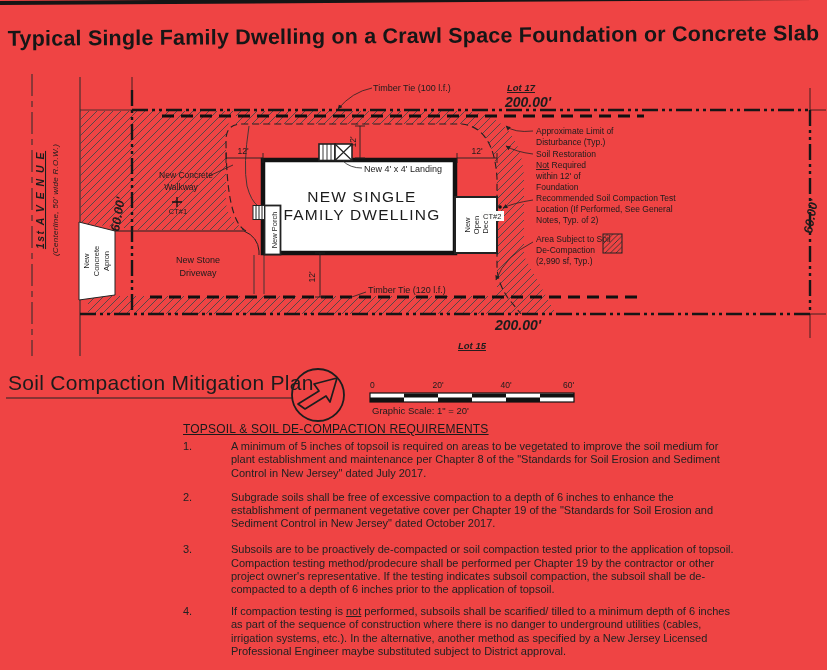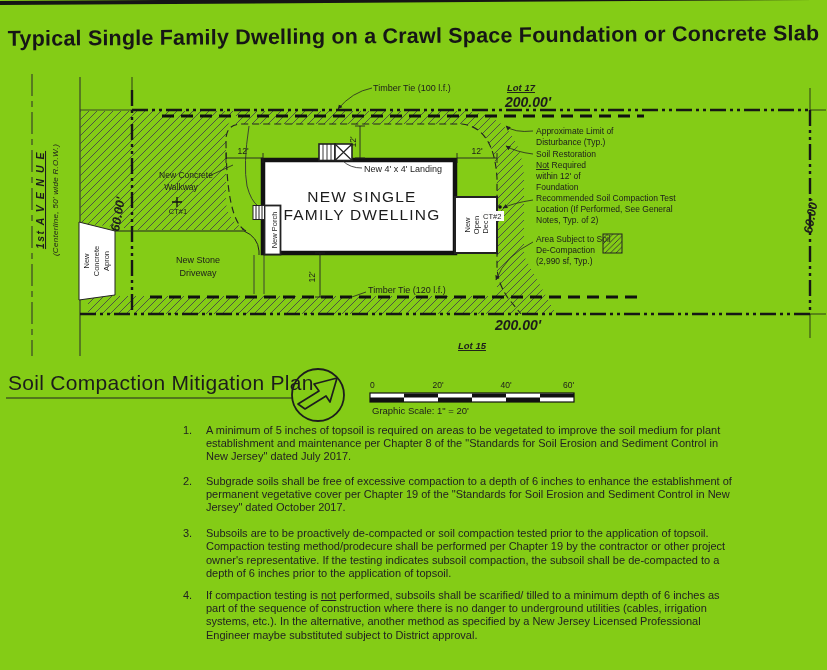--- a/index.html
+++ b/index.html
@@ -1,16 +1,16 @@
 <!DOCTYPE html>
 <html><head>
 <meta charset="utf-8">
 <style>
   html,body{margin:0;padding:0;background:#e8e8e8;}
-  .page{position:relative;width:827px;height:670px;background:#84cc16;overflow:hidden;
+  .page{position:relative;width:827px;height:670px;background:#ef4444;overflow:hidden;
         font-family:"Liberation Sans",sans-serif;color:#1c1c1c;}
   .scan-top{position:absolute;top:1px;left:-4px;width:835px;height:4px;background:#151515;
             transform:rotate(-0.35deg);transform-origin:left top;}
   .title{position:absolute;top:24px;left:0;width:100%;text-align:center;margin:0;
          font-size:21.5px;font-weight:700;letter-spacing:.2px;color:#161616;
          transform:rotate(-0.4deg);}
   svg{position:absolute;top:0;left:0;}
   svg text{fill:#1c1c1c;font-family:"Liberation Sans",sans-serif;}
   .lbl{font-size:8.5px;}
   .lbl-s{font-size:7.5px;}
@@ -24,21 +24,21 @@
   .house-t{font-size:15.5px;letter-spacing:1.2px;}
   .plan-h{font-size:21px;letter-spacing:.3px;}
   .cap{font-size:9.5px;}
   .tick{font-size:8.5px;}
   .u{text-decoration:underline;}
   .notes{position:absolute;left:183px;top:423px;width:556px;font-size:11px;line-height:13.2px;color:#222;}
   .notes-h{display:inline-block;font-size:12px;font-weight:400;letter-spacing:.2px;
            text-decoration:underline;margin:0 0 3px 0;color:#1a1a1a;}
   .note{display:flex;}
   .note .num{width:23px;flex:none;}
-  .note .body{flex:1;}
+  .note .body{flex:1;margin-left:25px;}
   .mt1{margin-top:1px;} .mt2{margin-top:11px;} .mt3{margin-top:13px;} .mt4{margin-top:9px;}
 </style>
 </head>
 <body>
 
 <div class="page">
   <div class="scan-top"></div>
 
   <h1 class="title">Typical Single Family Dwelling on a Crawl Space Foundation or Concrete Slab</h1>
 
@@ -229,20 +229,21 @@
         <rect x="540" y="393.5" width="34" height="4"></rect>
         <rect x="370" y="397.5" width="34" height="4.5"></rect>
         <rect x="438" y="397.5" width="34" height="4.5"></rect>
         <rect x="506" y="397.5" width="34" height="4.5"></rect>
       </g>
       <text class="cap" x="372" y="414">Graphic Scale:  1" =  20'</text>
     </g>
   </svg>
 
   <div class="notes">
+    <p class="notes-h">TOPSOIL &amp; SOIL DE-COMPACTION REQUIREMENTS</p>
 
     <div class="note mt1">
       <span class="num">1.</span>
       <span class="body">A minimum of 5 inches of topsoil is required on areas to be vegetated to improve the soil medium for plant establishment and maintenance per Chapter 8 of the "Standards for Soil Erosion and Sediment Control in New Jersey" dated July 2017.</span>
     </div>
     <div class="note mt2">
       <span class="num">2.</span>
       <span class="body">Subgrade soils shall be free of excessive compaction to a depth of 6 inches to enhance the establishment of permanent vegetative cover per Chapter 19 of the "Standards for Soil Erosion and Sediment Control in New Jersey" dated October 2017.</span>
     </div>
     <div class="note mt3">

